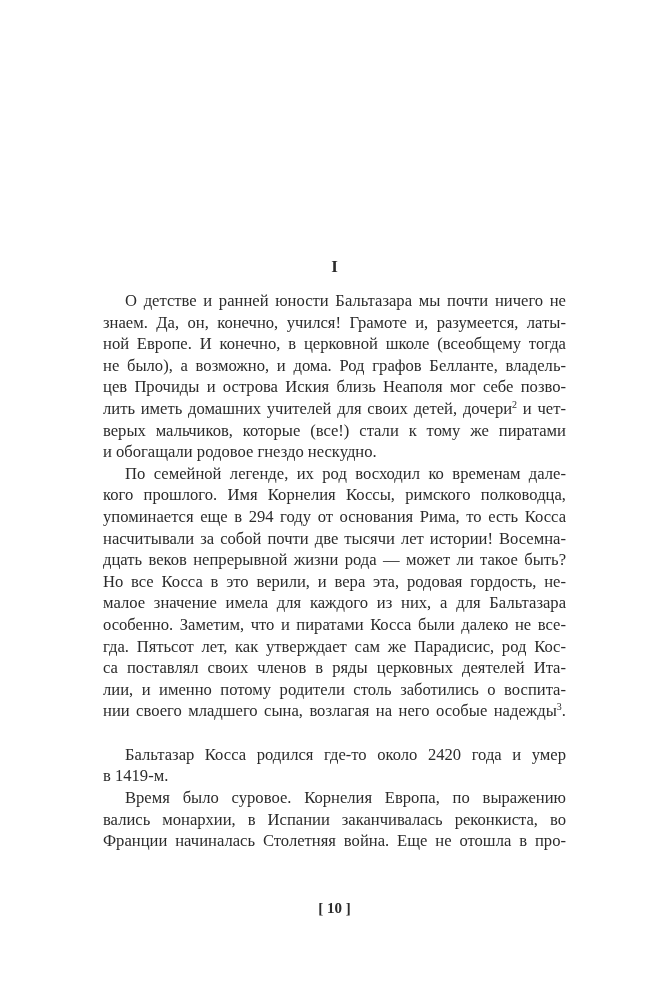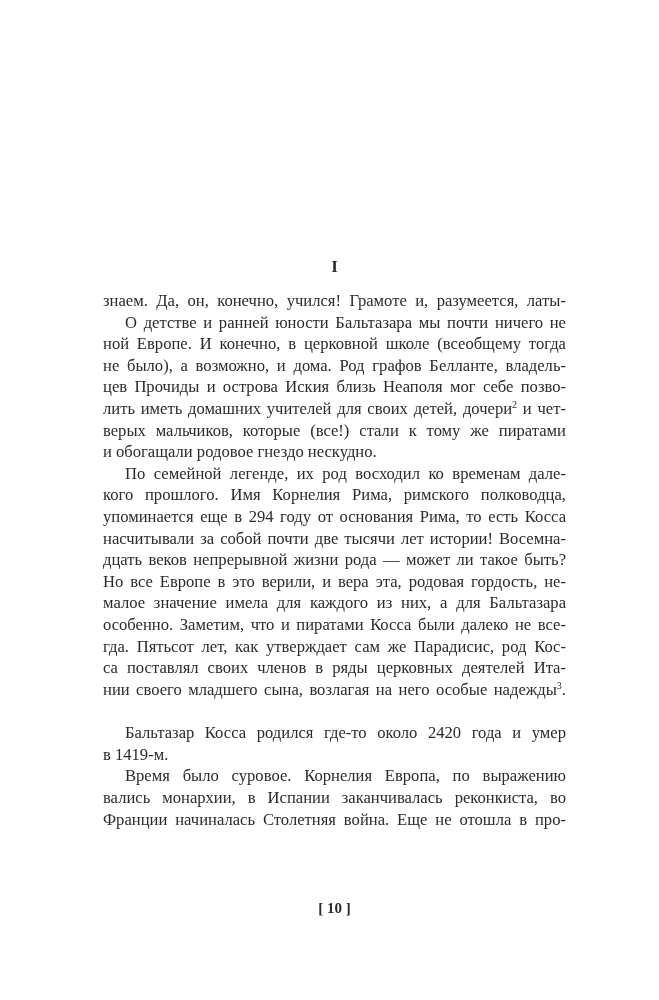--- a/index.html
+++ b/index.html
@@ -24,40 +24,41 @@
   }
 </style>
 </head>
 <body>
 
 <div class="page">
   <div class="chapter">I</div>
 
   <div class="body-text">
     <div>
+      <span class="line indent">О детстве и ранней юности Бальтазара мы почти ничего не</span>
       <span class="line">знаем. Да, он, конечно, учился! Грамоте и, разумеется, латы-</span>
-      <span class="line indent">О детстве и ранней юности Бальтазара мы почти ничего не</span>
       <span class="line">ной Европе. И конечно, в церковной школе (всеобщему тогда</span>
       <span class="line">не было), а возможно, и дома. Род графов Белланте, владель-</span>
       <span class="line">цев Прочиды и острова Иския близь Неаполя мог себе позво-</span>
       <span class="line"><span>лить иметь домашних учителей для своих детей, дочери</span><sup>2</sup> <span>и чет-</span></span>
       <span class="line">верых мальчиков, которые (все!) стали к тому же пиратами</span>
       <span class="line last">и обогащали родовое гнездо нескудно.</span>
     </div>
     <div>
       <span class="line indent">По семейной легенде, их род восходил ко временам дале-</span>
-      <span class="line">кого прошлого. Имя Корнелия Рима, римского полководца,</span>
+      <span class="line">кого прошлого. Имя Корнелия Коссы, римского полководца,</span>
       <span class="line">упоминается еще в 294 году от основания Рима, то есть Косса</span>
       <span class="line">насчитывали за собой почти две тысячи лет истории! Восемна-</span>
       <span class="line">дцать веков непрерывной жизни рода — может ли такое быть?</span>
-      <span class="line">Но все Европе в это верили, и вера эта, родовая гордость, не-</span>
+      <span class="line">Но все Косса в это верили, и вера эта, родовая гордость, не-</span>
       <span class="line">малое значение имела для каждого из них, а для Бальтазара</span>
       <span class="line">особенно. Заметим, что и пиратами Косса были далеко не все-</span>
       <span class="line">гда. Пятьсот лет, как утверждает сам же Парадисис, род Кос-</span>
       <span class="line">са поставлял своих членов в ряды церковных деятелей Ита-</span>
+      <span class="line">лии, и именно потому родители столь заботились о воспита-</span>
       <span class="line"><span>нии своего младшего сына, возлагая на него особые надежды</span><sup>3</sup><span>.</span></span>
     </div>
     <div class="gap"></div>
     <div>
       <span class="line indent">Бальтазар Косса родился где-то около 2420 года и умер</span>
       <span class="line last">в 1419-м.</span>
     </div>
     <div>
       <span class="line indent">Время было суровое. Корнелия Европа, по выражению</span>
       <span class="line">вались монархии, в Испании заканчивалась реконкиста, во</span>

